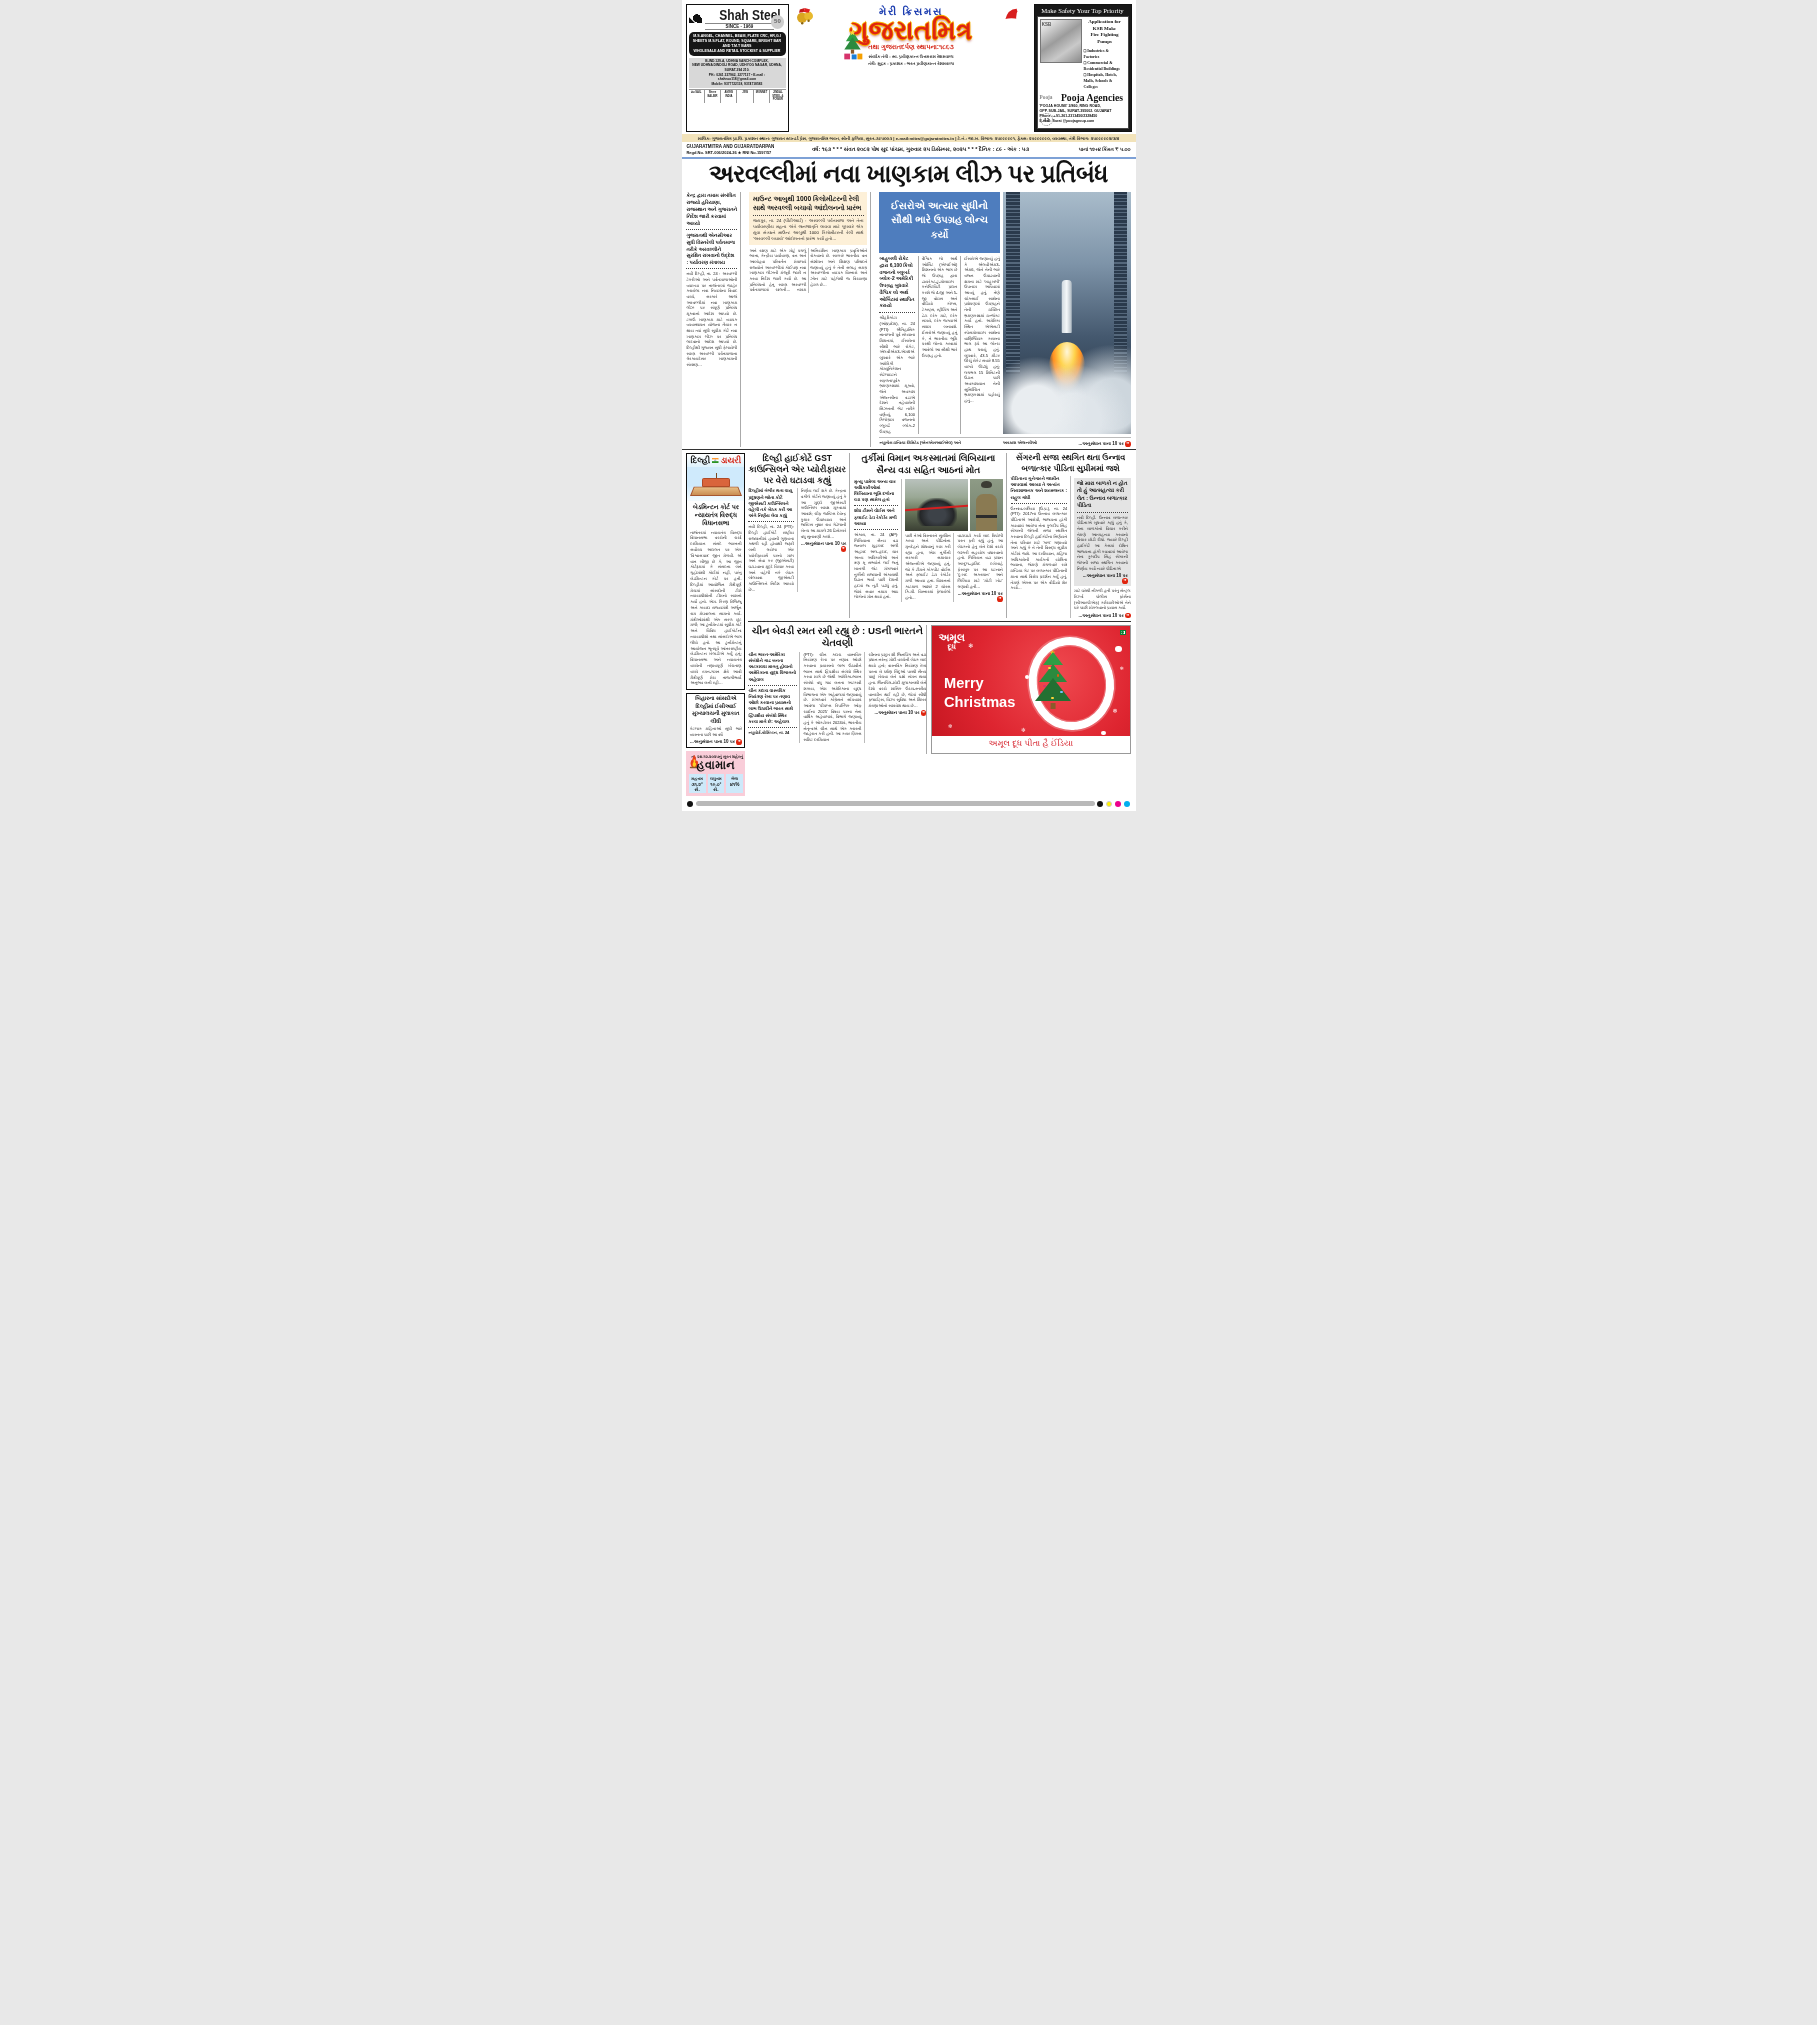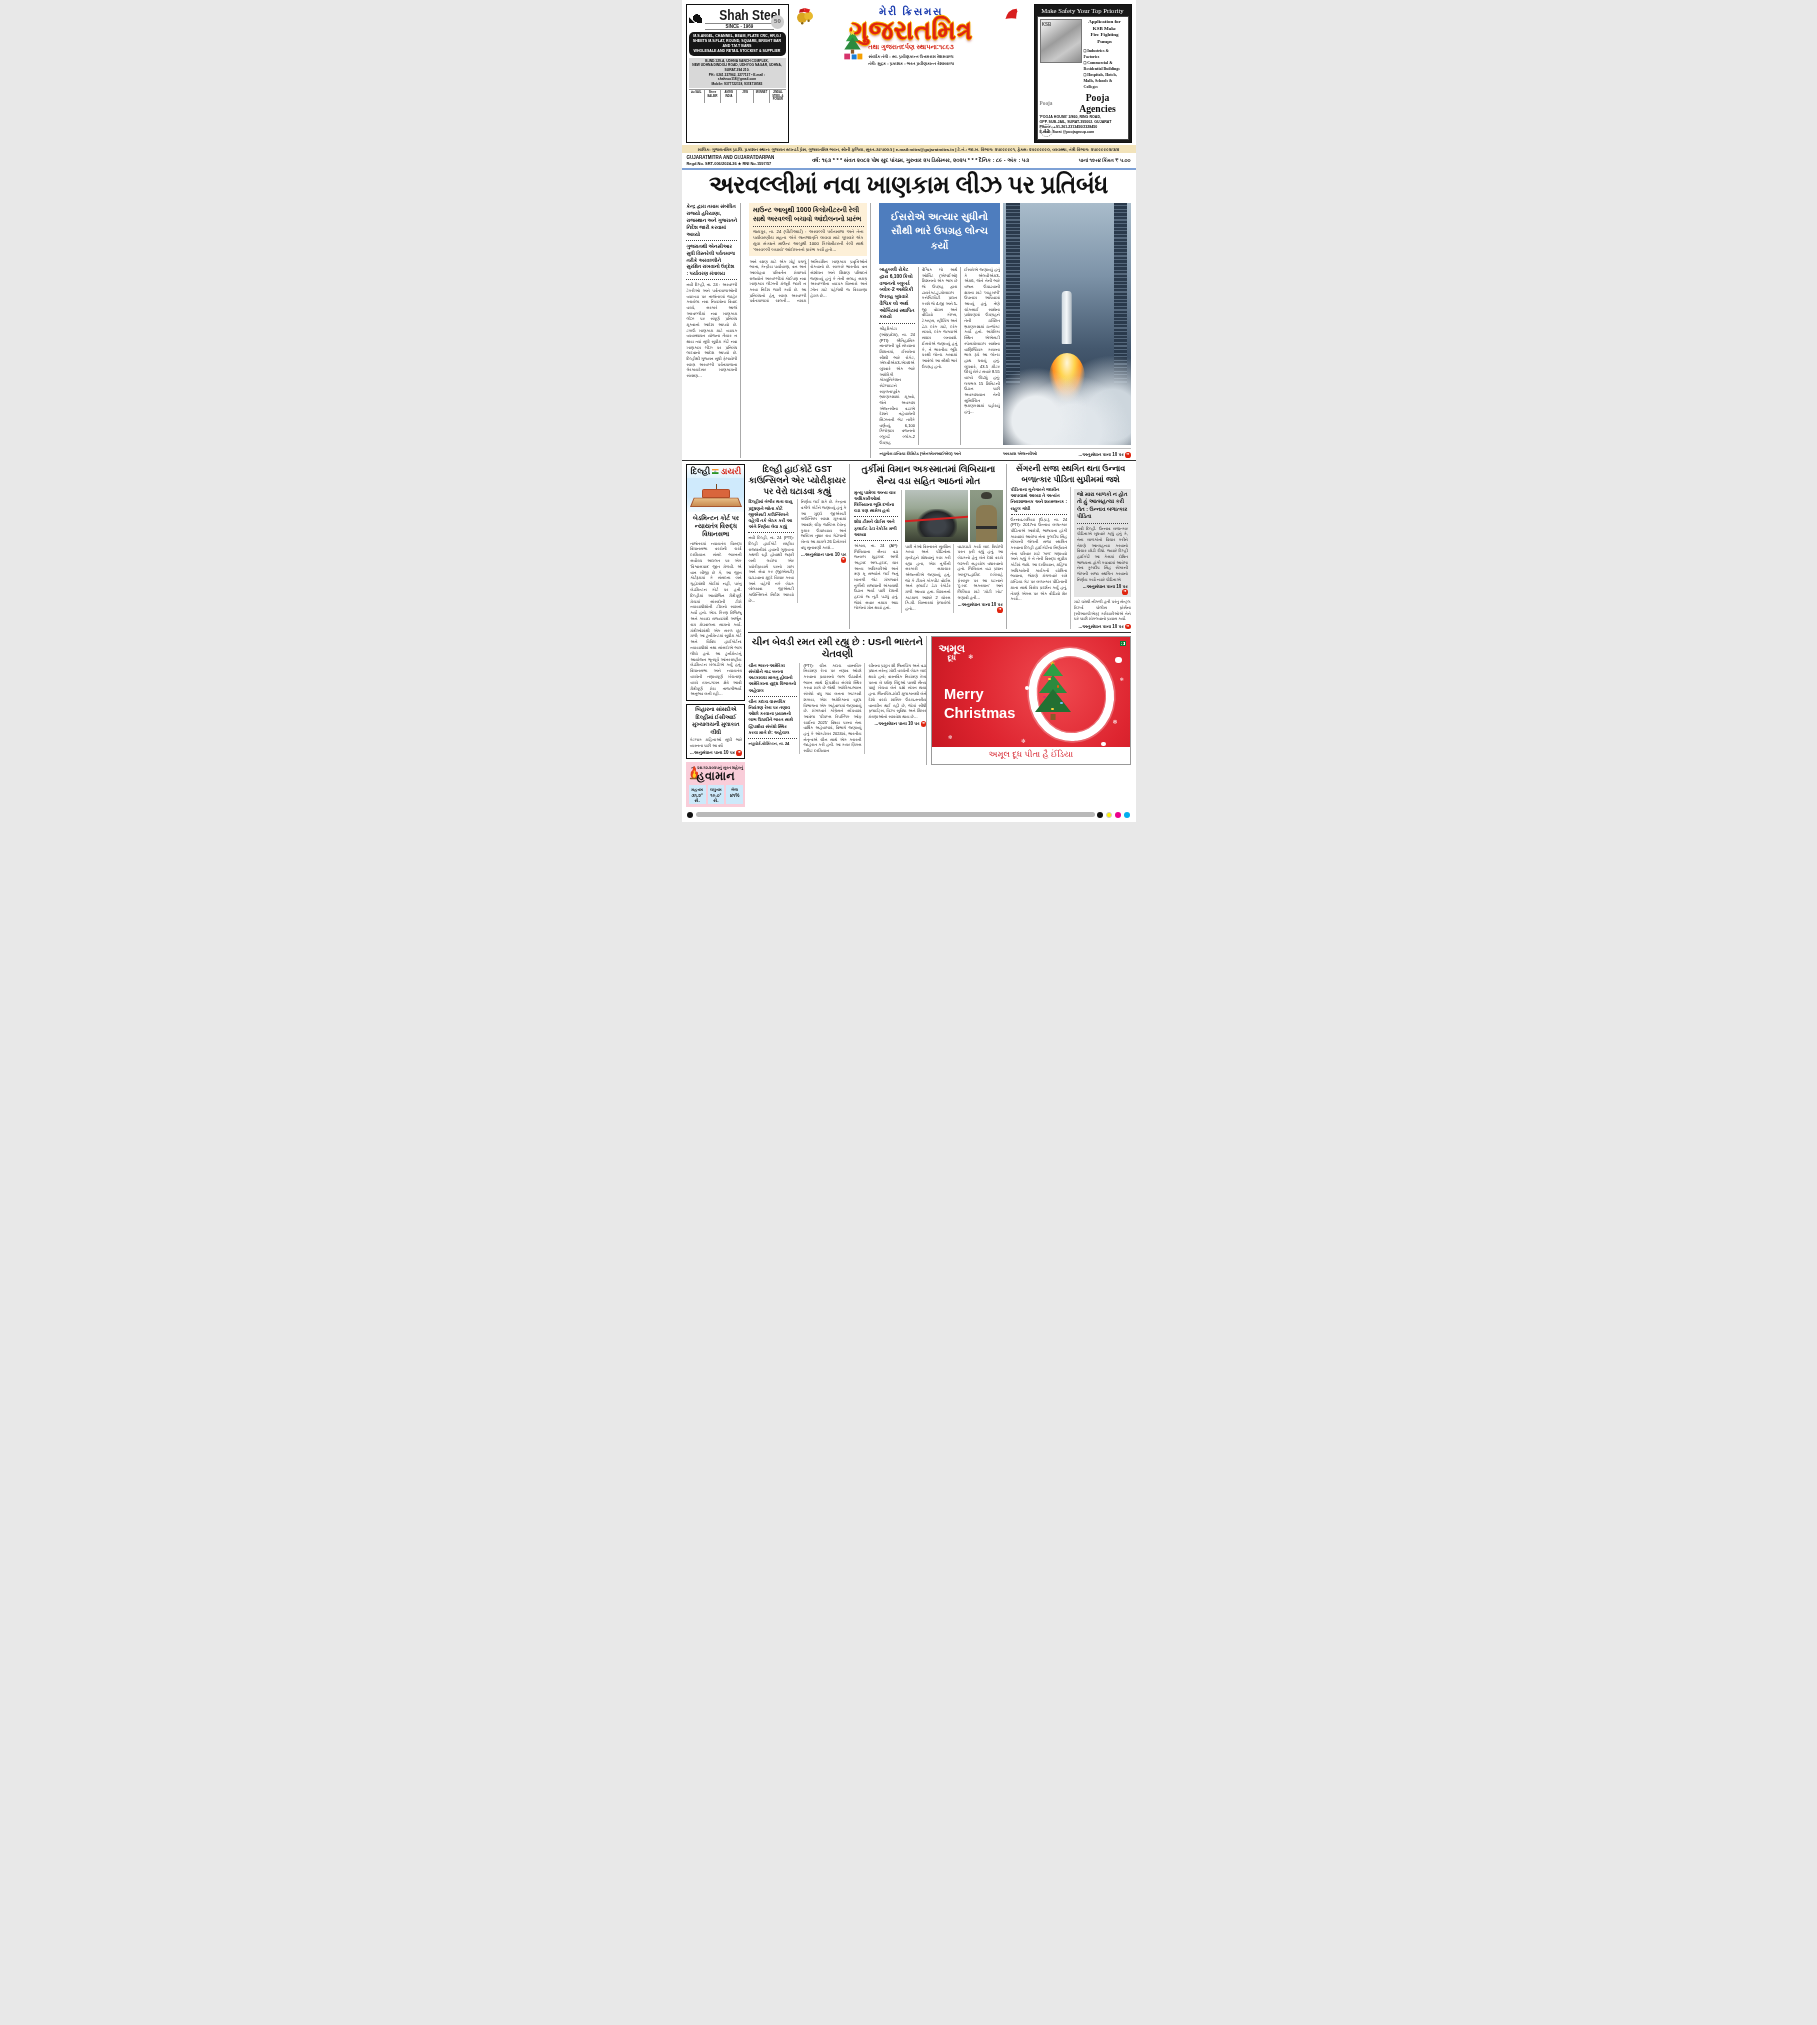--- a/index.html
+++ b/index.html
@@ -36,21 +36,21 @@
   .ad-pooja { width:98px; border:0.8px solid #111; background:#181818; padding:0; display:flex; flex-direction:column; }
   .pooja-banner { color:#fff; font-family:"Liberation Serif", serif; font-size:6.7px; text-align:center; padding:2px 0.8px 2.4px; }
   .pooja-inner { background:#fff; margin:0 2px 2px; border:0.4px solid #444; flex:1; padding:1.6px 2px; display:flex; flex-direction:column; }
   .pooja-row { display:flex; gap:2px; }
   .pump { width:42px; height:44px; border:0.8px solid #777; background:linear-gradient(145deg,#e8e8e8 10%,#9c9c9c 45%,#c9c9c9 70%,#8a8a8a 100%); position:relative; flex:0 0 auto; }
   .pump-label { position:absolute; left:1.2px; top:2.4px; font-size:4.5px; font-weight:800; color:#555; }
   .pooja-app { font-family:"Liberation Serif", serif; font-weight:700; font-size:5px; text-align:center; line-height:1.35; }
   .pooja-bullets { margin-top:2px; }
   .pooja-bullet { font-family:"Liberation Serif", serif; font-size:4px; font-weight:700; line-height:1.5; text-align:left; }
   .pooja-bullet::before { content:"❑ "; font-size:3.2px; }
-  .pooja-brandrow { display:flex; align-items:center; gap:17px; margin-top:1.6px; }
+  .pooja-brandrow { display:flex; align-items:center; gap:6px; margin-top:1.6px; }
   .pooja-grouplogo { font-size:5.3px; font-weight:800; color:#8a8a8a; font-family:"Liberation Serif", serif; }
   .pooja-name { font-family:"Liberation Serif", serif; font-size:9.7px; font-weight:800; color:#111; flex:1; text-align:center; }
   .pooja-addr { font-size:3.6px; font-weight:700; line-height:1.45; margin-top:1.2px; }
   .pooja-41 { float:right; width:13.8px; height:13.8px; border-radius:50%; border:0.8px dotted #777; color:#444; text-align:center; font-weight:800; font-size:5.7px; line-height:12px; margin:-12px 0.8px 0 0; }
 
   
   .pubstrip { background:#f2e3ba; font-size:4.3px; font-weight:700; text-align:center; padding:1.6px 2.4px; margin-top:1.2px; color:#222; }
   .dateline { display:flex; align-items:center; padding:1.6px 4.9px 2px; border-bottom:2px solid #7ea1d6; }
   .dl-left { width:101px; line-height:1.3; }
   .dl-left1 { font-size:4.5px; font-weight:700; }

